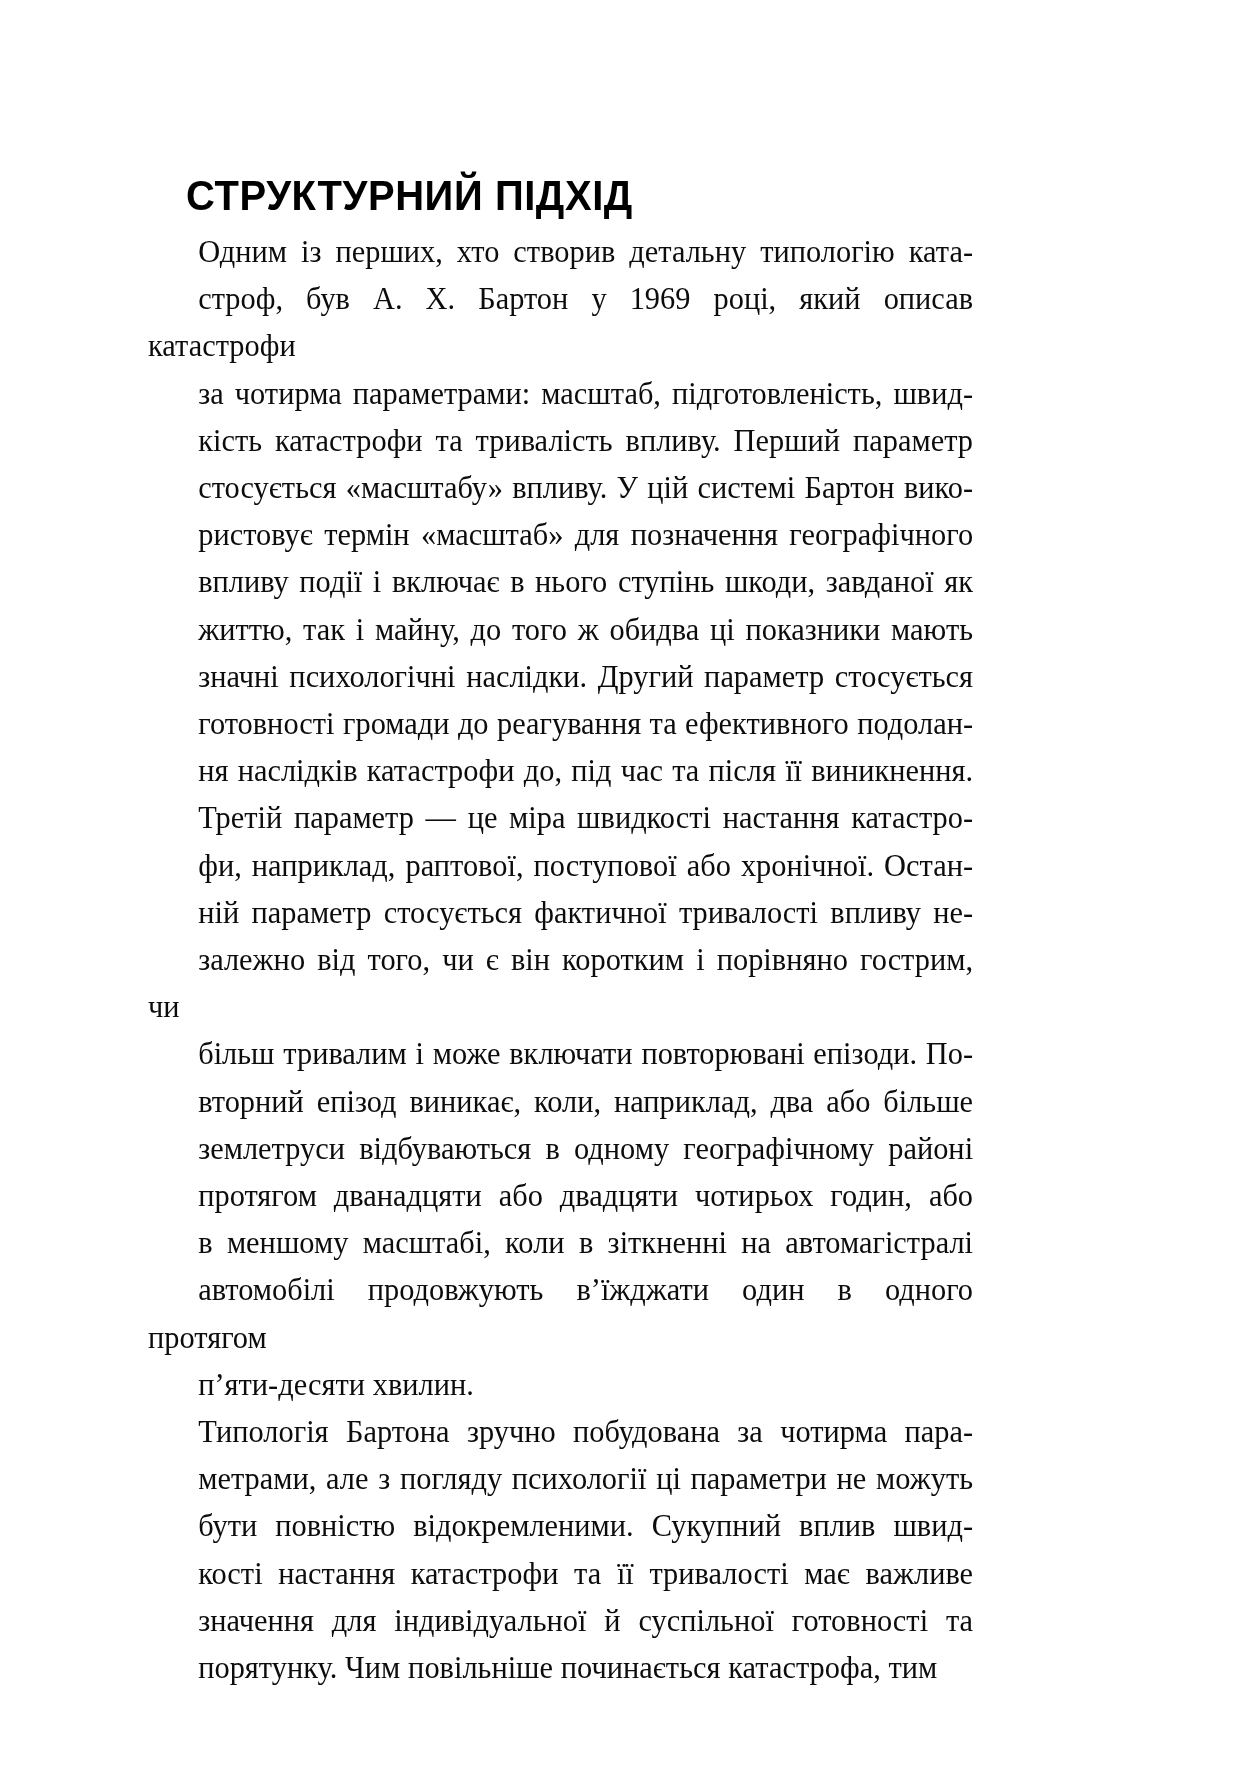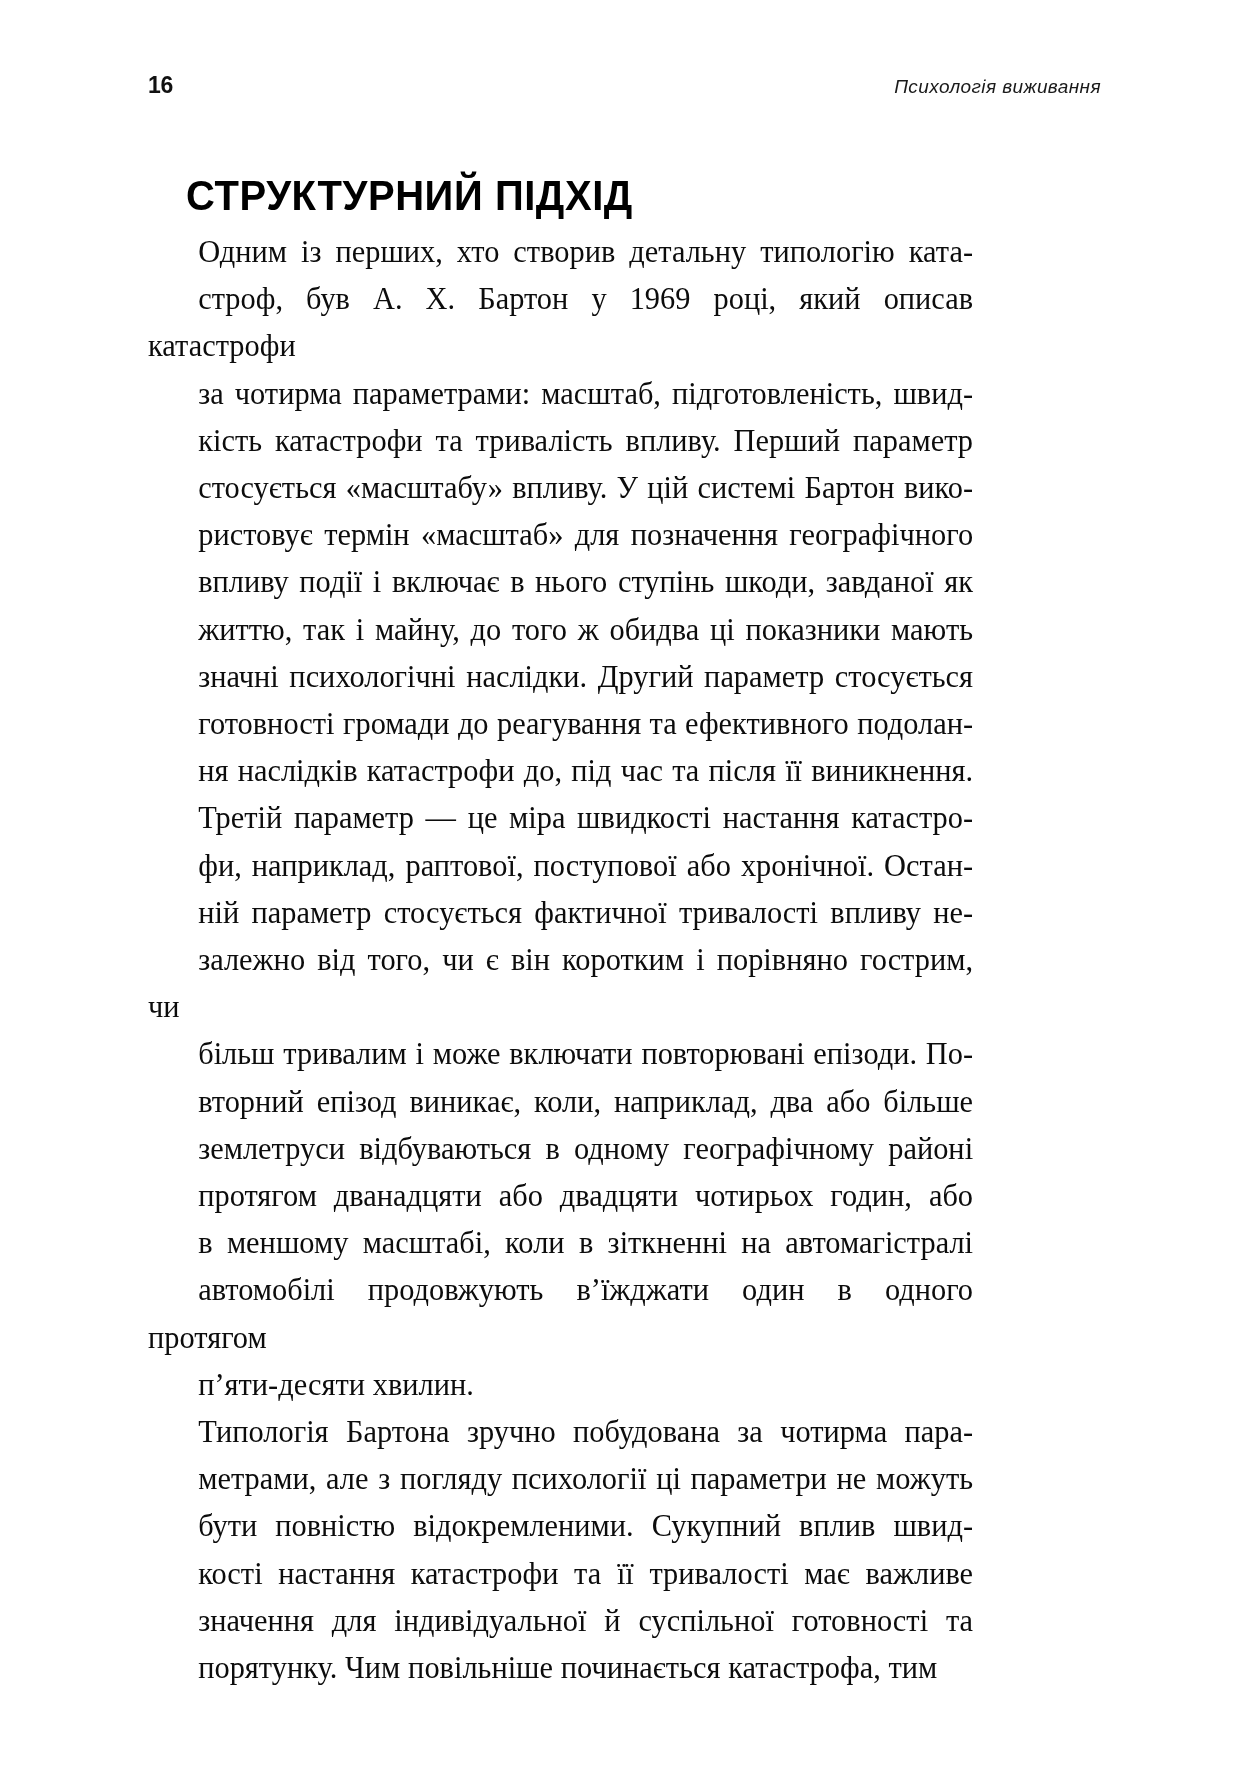--- a/index.html
+++ b/index.html
@@ -104,24 +104,20 @@
   }
   .ln.indent {
     text-indent: 52px;
   }
 </style>
 </head>
 <body>
 
 <div class="page">
 
-  <div class="page-header">
-    <span class="folio">16</span>
-    <span class="running-title">Психологія виживання</span>
-  </div>
 
   <h1 class="section-title">СТРУКТУРНИЙ ПІДХІД</h1>
 
   <div class="body-text">
     <p>
         <span class="ln indent">Одним із перших, хто створив детальну типологію ката-</span>
         <span class="ln">строф, був А. Х. Бартон у 1969 році, який описав катастрофи</span>
         <span class="ln">за чотирма параметрами: масштаб, підготовленість, швид-</span>
         <span class="ln">кість катастрофи та тривалість впливу. Перший параметр</span>
         <span class="ln">стосується «масштабу» впливу. У цій системі Бартон вико-</span>

